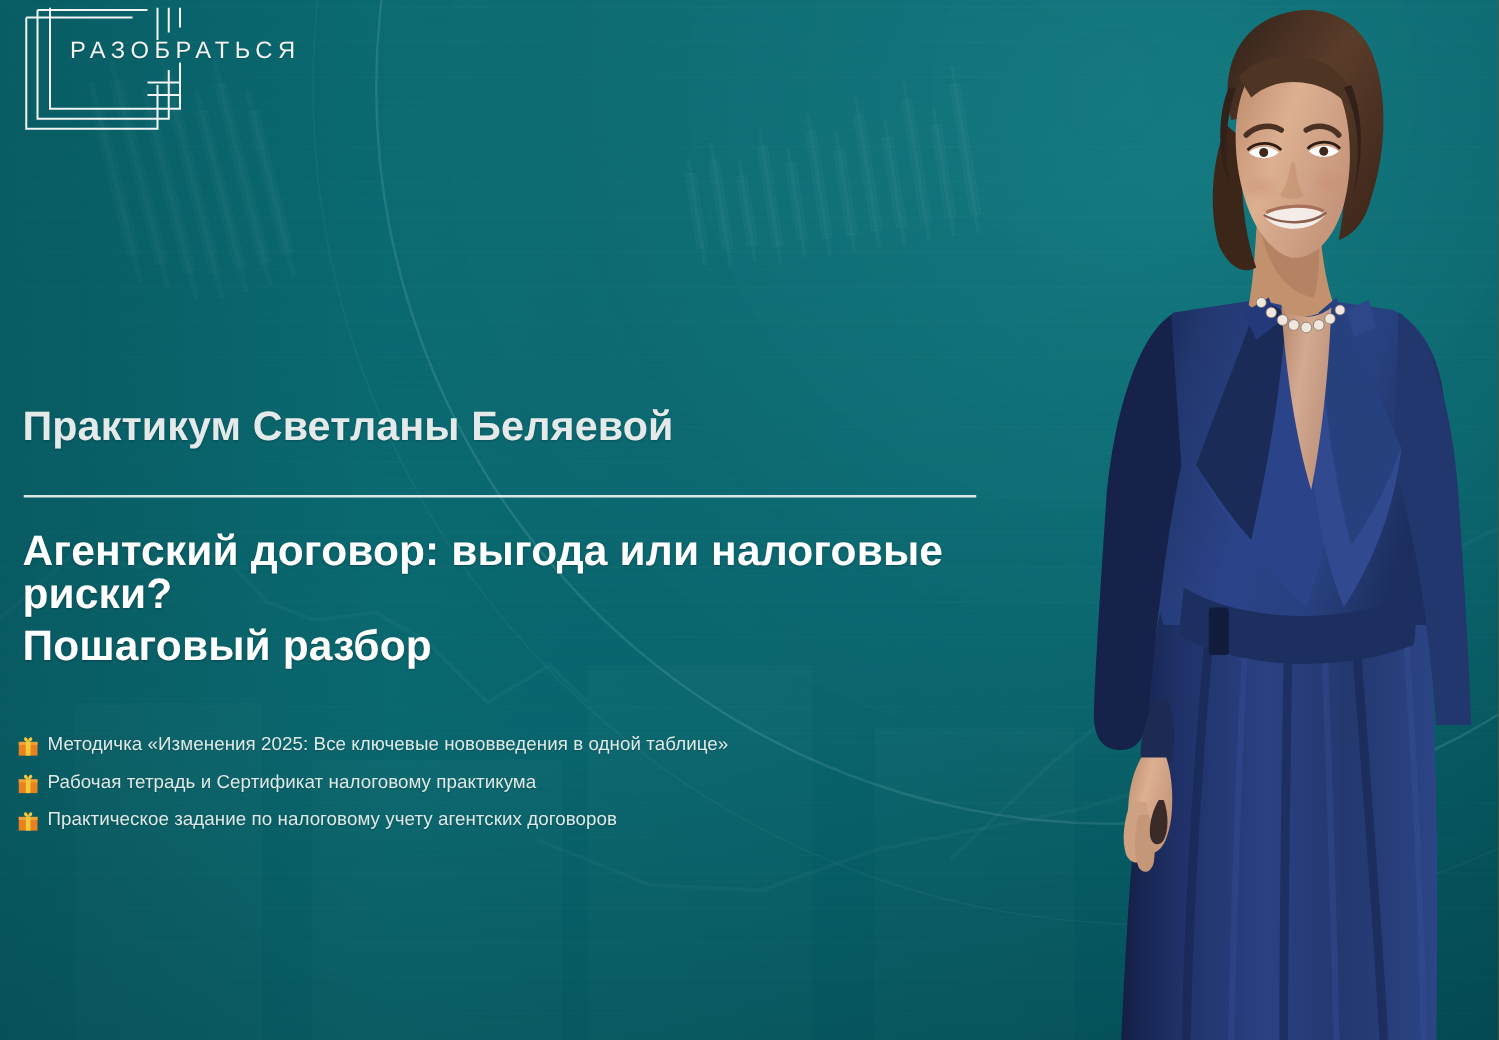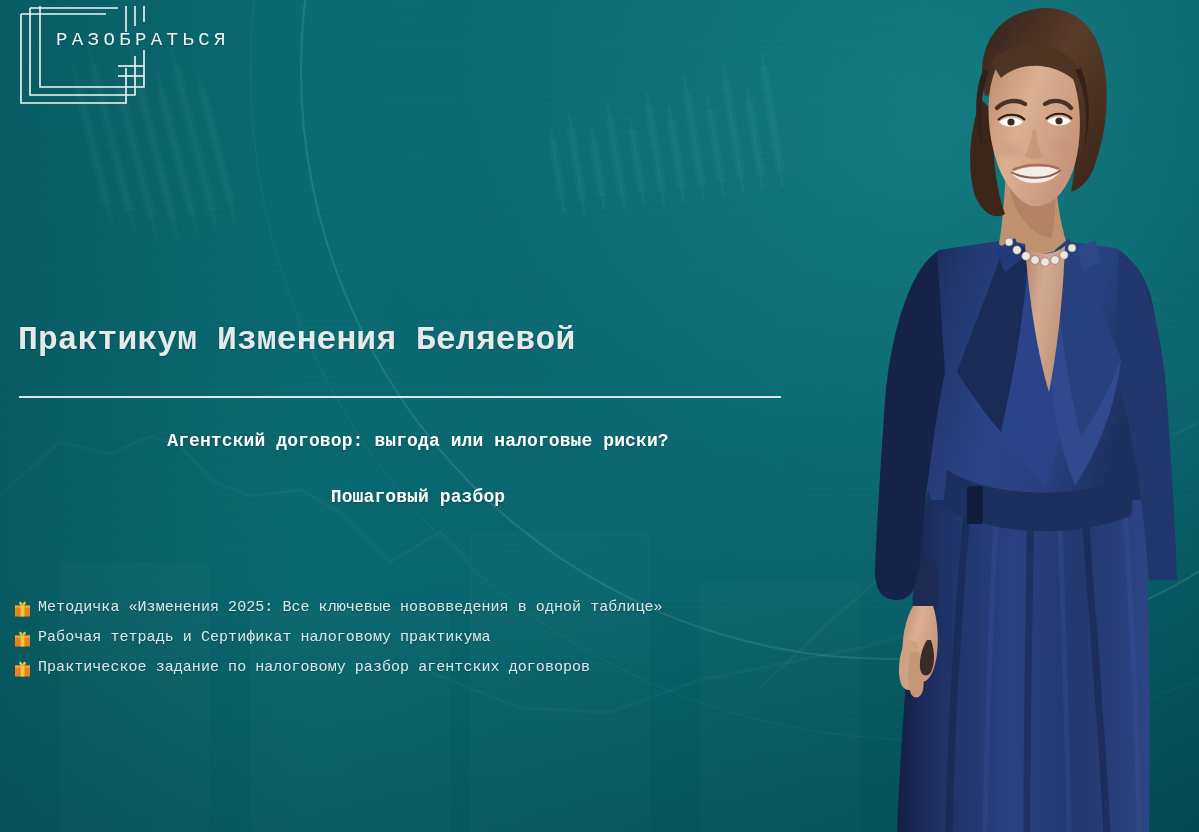--- a/index.html
+++ b/index.html
@@ -8,21 +8,21 @@
     padding: 0;
     background: #04555d;
   }
   * { box-sizing: border-box; }
 
   .banner {
     position: relative;
     width: 1199px;
     height: 832px;
     overflow: hidden;
-    font-family: Liberation Mono, monospace;
+    font-family: Liberation Sans, sans-serif;
     background: #a16207;
   }
 
   
   .bg-base {
     position: absolute;
     inset: 0;
     background:
       radial-gradient(circle at 78% 14%, rgba(14,122,128,0.85) 0%, rgba(10,104,112,0.25) 42%, rgba(6,84,92,0) 68%),
       linear-gradient(118deg, #0b6c74 0%, #0a6970 30%, #07626b 58%, #055a63 80%, #044f58 100%);
@@ -132,33 +132,32 @@
   }
   .rule {
     width: 762px;
     height: 2px;
     margin: 34px 0 0 1px;
     background: rgba(242,246,245,.9);
   }
   .sub {
     margin: 26px 0 0 0;
     color: #ffffff;
-    font-size: 18px;
+    font-size: 34px;
     font-weight: 700;
     line-height: 34px;
     letter-spacing: .1px;
     text-shadow: 0 1px 2px rgba(0,0,0,.25);
-    text-align: center;
-  }
-  .sub.second { margin-top: 22px; }
+  }
+  .sub.second { margin-top: 8px; }
 
   .perks {
     position: absolute;
     left: 14px;
-    top: 597px;
+    top: 585px;
     margin: 0;
     padding: 0;
     list-style: none;
   }
   .perk {
     display: flex;
     align-items: flex-start;
     margin-bottom: 8px;
     color: #dfe9e7;
     font-size: 15px;
@@ -272,21 +271,21 @@
         <path d="M100 60 L126 60"></path>
         <path d="M100 70 L126 70"></path>
       </g>
     </svg>
     <div class="logo-text">
       <span>РАЗОБРАТЬСЯ</span>
     </div>
   </div>
 
   <div class="copy">
-    <h1 class="title">Практикум Изменения Беляевой</h1>
+    <h1 class="title">Практикум Светланы Беляевой</h1>
     <div class="rule"></div>
     <h2 class="sub">Агентский договор: выгода или налоговые риски?</h2>
     <h2 class="sub second">Пошаговый разбор</h2>
   </div>
 
   <ul class="perks">
     <li class="perk">
       <span class="perk-icon">
         <svg viewBox="0 0 17 17" width="17" height="17" aria-hidden="true">
           <rect x="1" y="5.5" width="15" height="11" fill="#e8821f"></rect>
@@ -313,21 +312,21 @@
     <li class="perk">
       <span class="perk-icon">
         <svg viewBox="0 0 17 17" width="17" height="17" aria-hidden="true">
           <rect x="1" y="5.5" width="15" height="11" fill="#e8821f"></rect>
           <rect x="1" y="5.5" width="15" height="2.4" fill="#f0a23a"></rect>
           <rect x="6.6" y="5.5" width="3.8" height="11" fill="#f5c83c"></rect>
           <path d="M8.5 5.5 C6.6 5.5 5.2 4.4 5.2 3.1 C5.2 2.2 6 1.6 6.9 1.9 C7.8 2.2 8.5 3.6 8.5 5.5 Z" fill="#f5c83c"></path>
           <path d="M8.5 5.5 C10.4 5.5 11.8 4.4 11.8 3.1 C11.8 2.2 11 1.6 10.1 1.9 C9.2 2.2 8.5 3.6 8.5 5.5 Z" fill="#f5c83c"></path>
         </svg>
       </span>
-      <span class="perk-label">Практическое задание по налоговому разбор агентских договоров</span>
+      <span class="perk-label">Практическое задание по налоговому учету агентских договоров</span>
     </li>
   </ul>
 
   <div class="portrait">
     <svg width="380" height="832" viewBox="0 0 380 832" aria-hidden="true">
       <defs>
         <linearGradient id="suitG" x1="0" y1="0" x2="1" y2="0.3">
           <stop offset="0%" stop-color="#16224a"></stop>
           <stop offset="22%" stop-color="#22376e"></stop>
           <stop offset="52%" stop-color="#2b4489"></stop>

